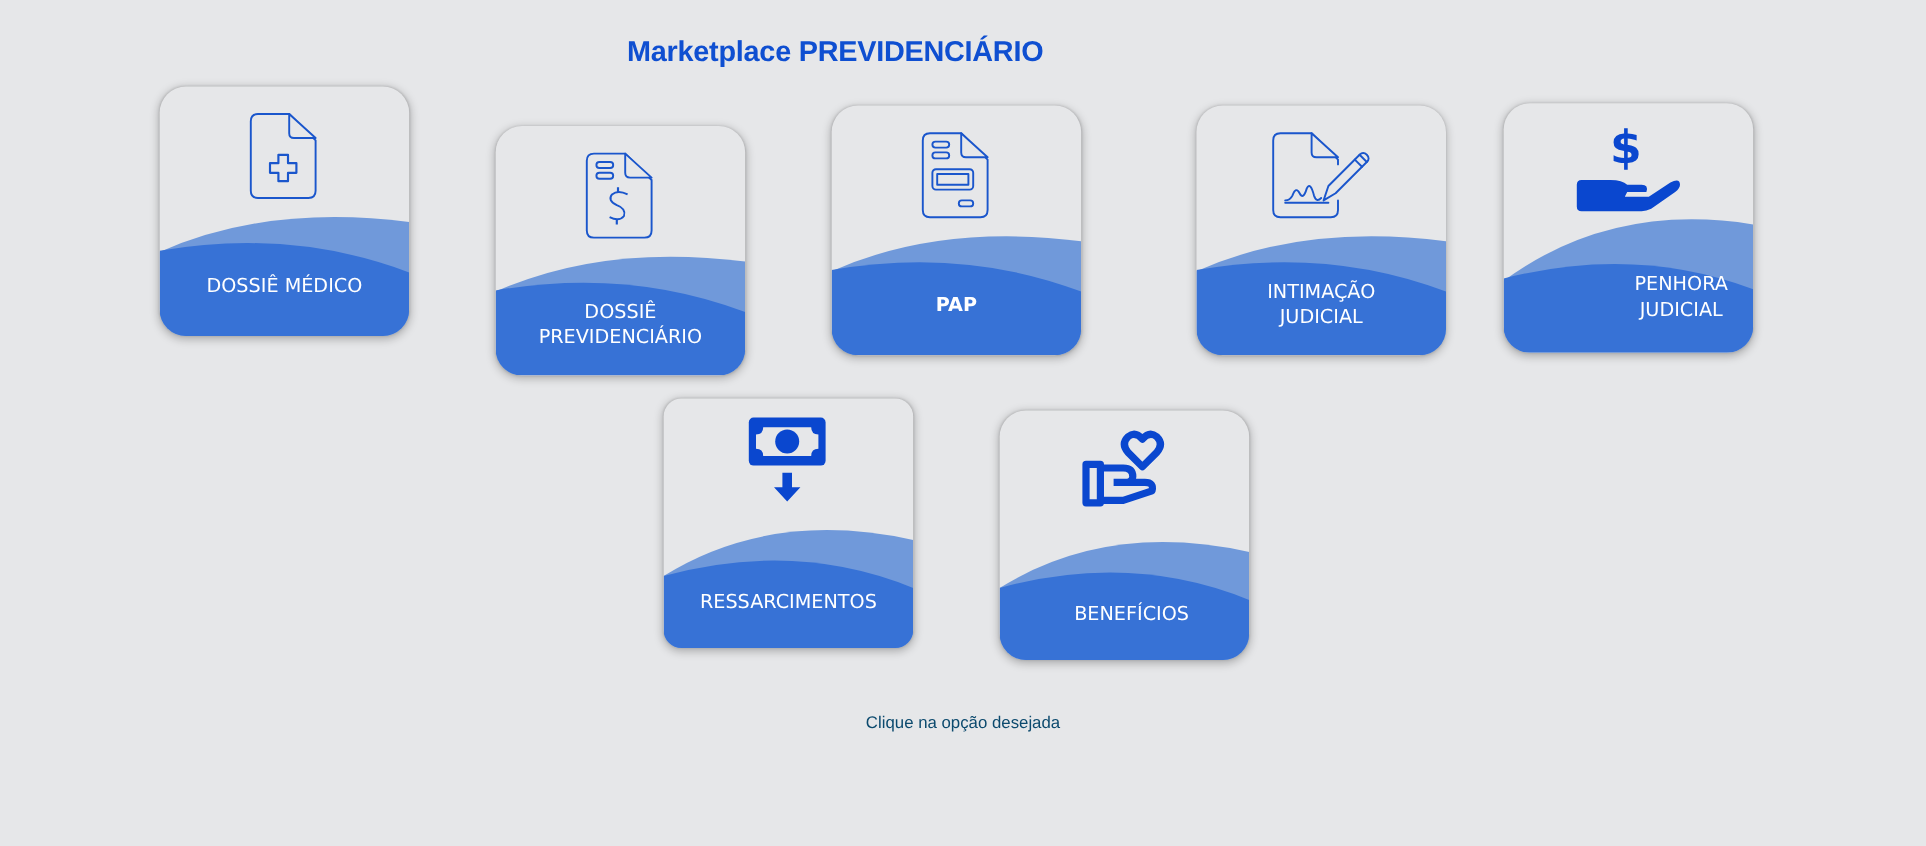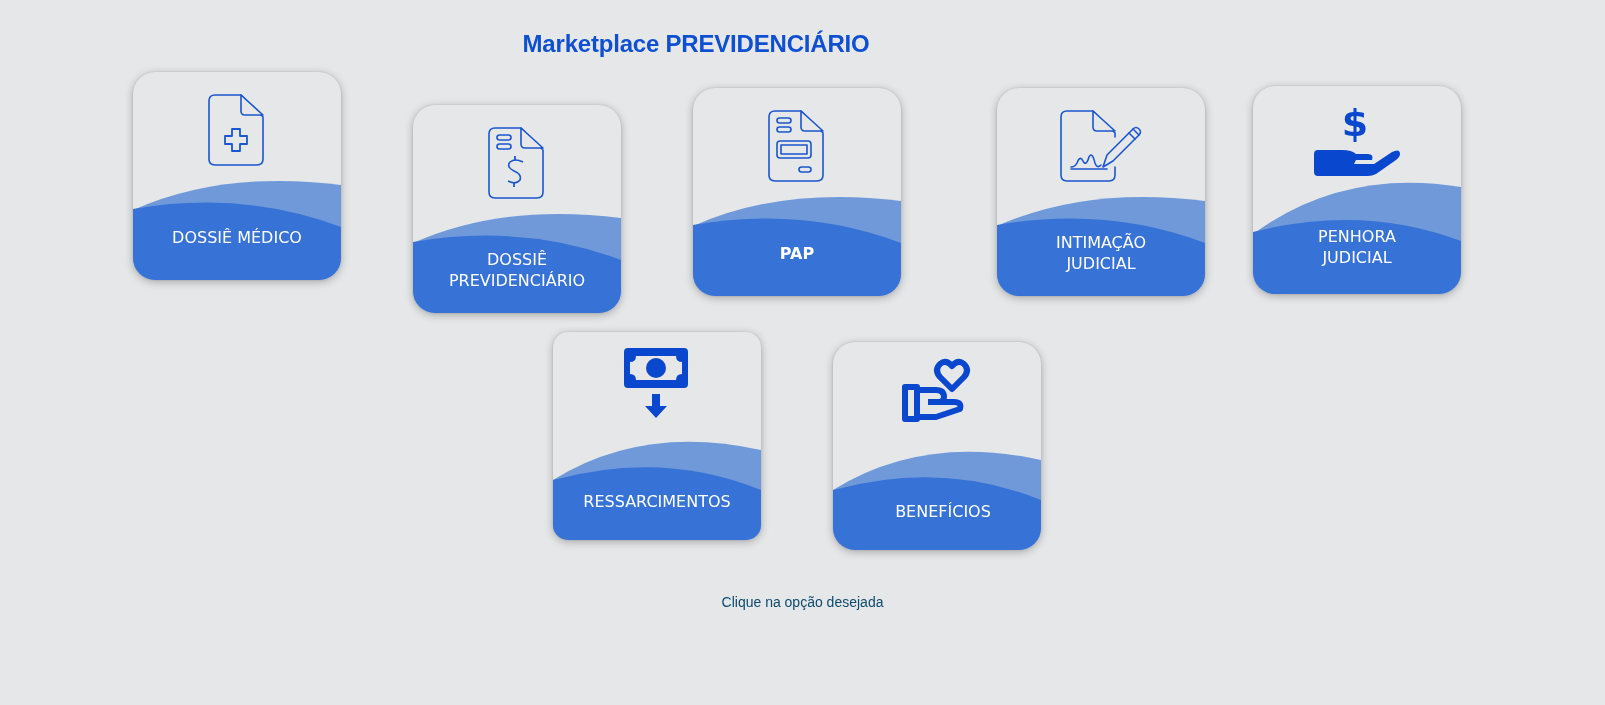--- a/index.html
+++ b/index.html
@@ -139,21 +139,21 @@
     <svg class="wave" viewBox="0 0 208 208">
       <path d="M0 148 Q 90 82 208 101 L208 208 L0 208 Z" fill="#7099da"></path>
       <path d="M0 146 Q 110 118 208 155 L208 208 L0 208 Z" fill="#3772d6"></path>
     </svg>
     <div class="icon" style="top:14px;">
       <svg width="90" height="80" viewBox="0 0 90 80" fill="#0a47cf">
         <text x="43" y="36" text-anchor="middle" font-family="DejaVu Sans, sans-serif" font-weight="bold" font-size="38">$</text>
         <path d="M2 54 Q2 50 6 50 H30 Q40 50 44 54 H56 Q62 54 60 60 H44 L42 64 H62 L80 52 Q88 48 88 54 Q88 57 84 60 L64 74 Q60 76 56 76 H6 Q2 76 2 72 Z"></path>
       </svg>
     </div>
-    <div class="label" style="top:136px;">
+    <div class="label" style="top:136px;margin-left:44px;">
       <span>PENHORA</span>
       <span>JUDICIAL</span>
     </div>
   </div>
 
   <div class="card" style="left:553px; top:332px;border-radius:15px;">
     <svg class="wave" viewBox="0 0 208 208">
       <path d="M0 148 Q 90 92 208 118 L208 208 L0 208 Z" fill="#7099da"></path>
       <path d="M0 148 Q 110 118 208 158 L208 208 L0 208 Z" fill="#3772d6"></path>
     </svg>

